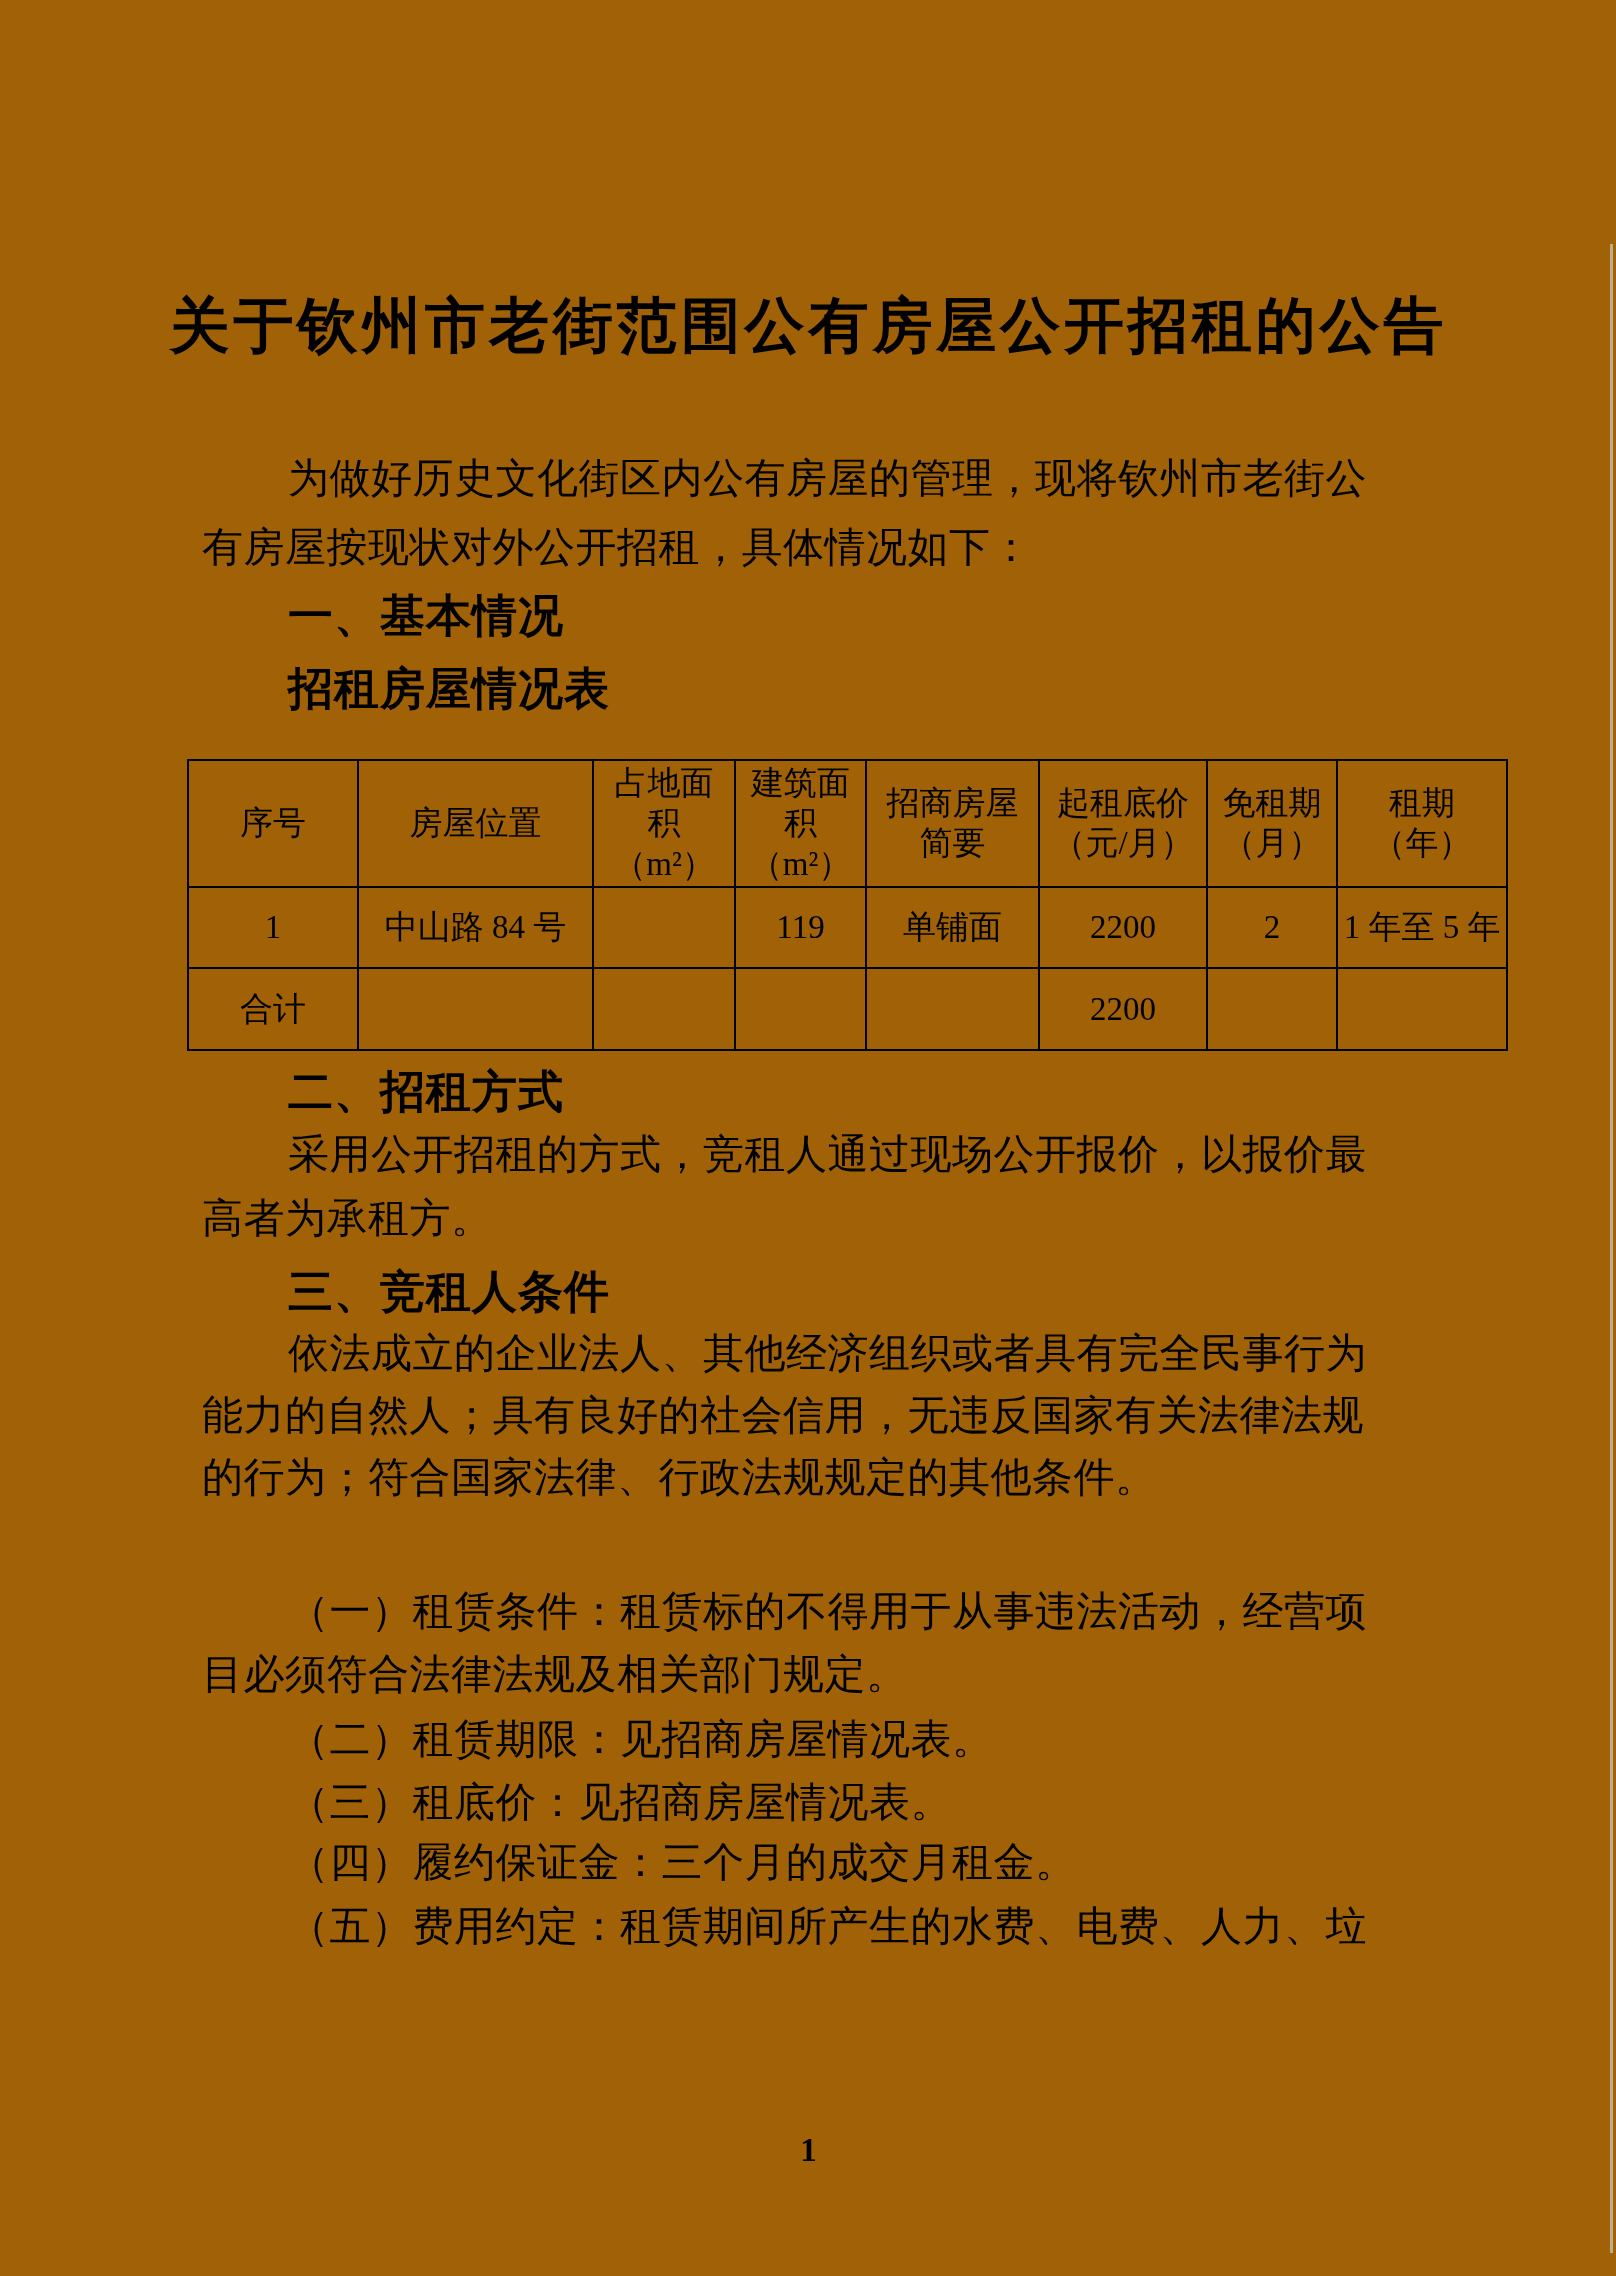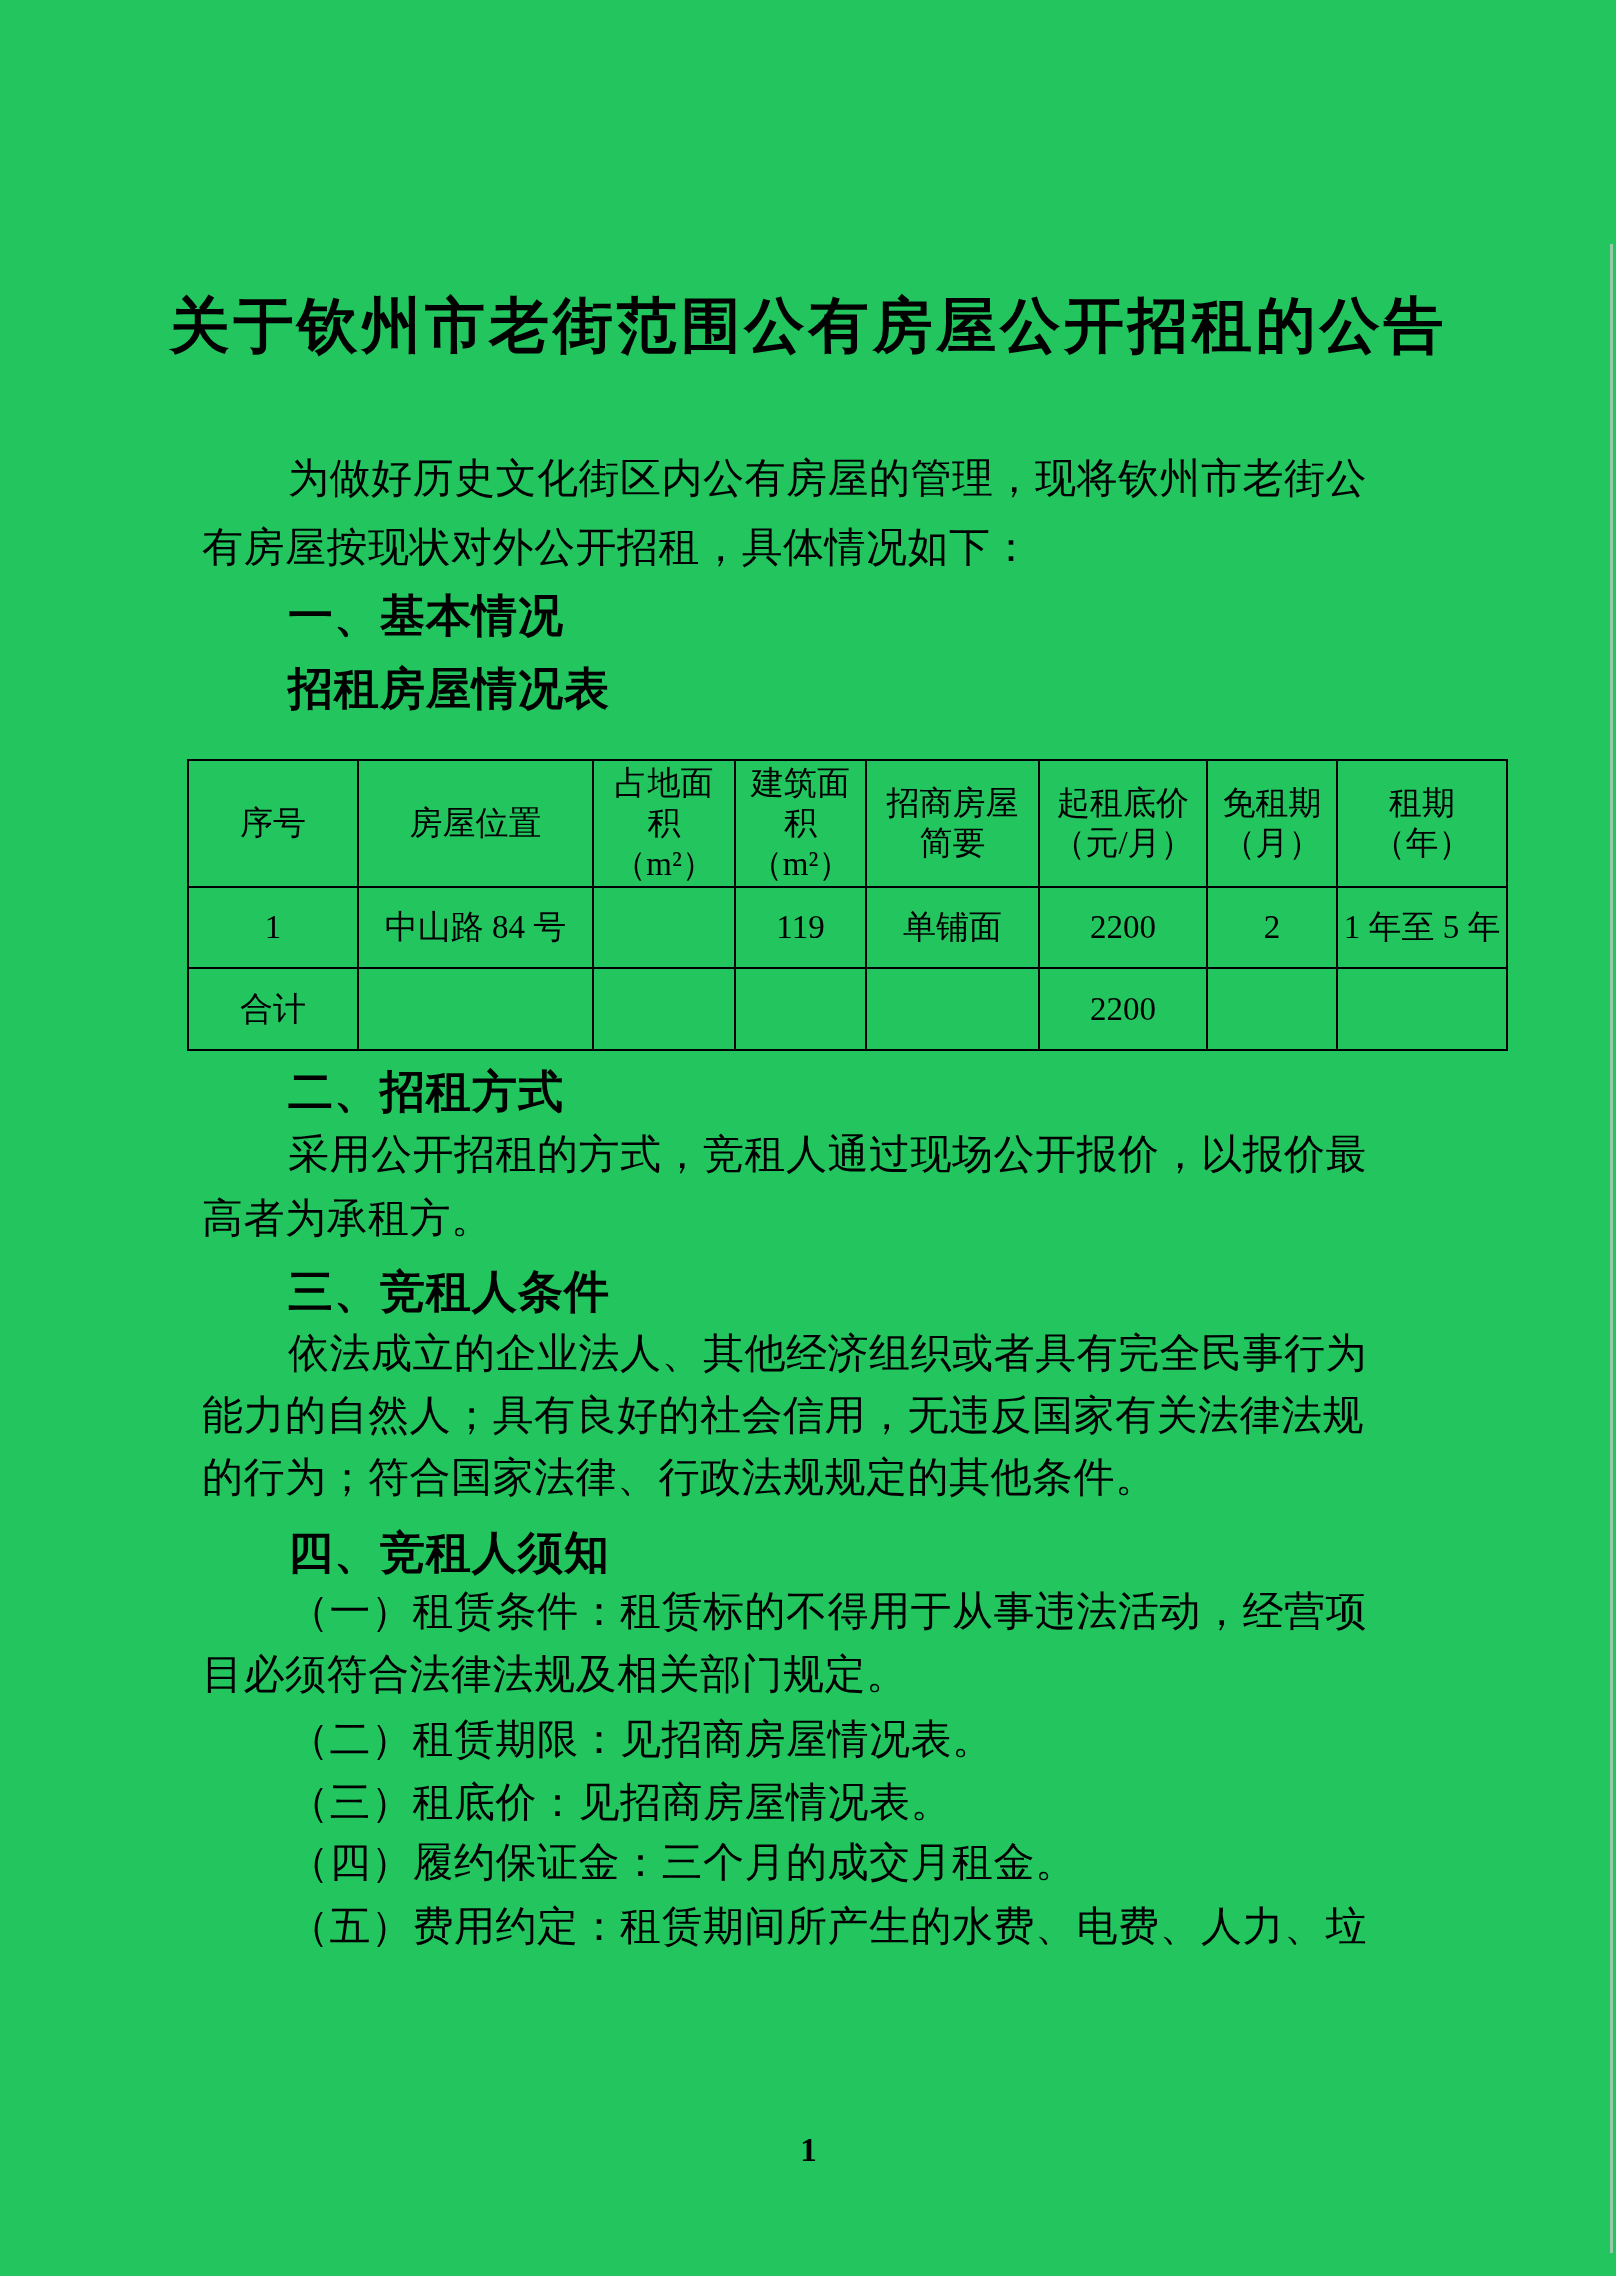--- a/index.html
+++ b/index.html
@@ -1,20 +1,20 @@
 <!DOCTYPE html>
 <html><head>
 <meta charset="utf-8">
 <style>
   * { margin:0; padding:0; box-sizing:border-box; }
   html,body { background:#ffffff; }
   .page {
     position:relative;
     width:1617px; height:2276px;
-    background:#22c55e;
+    background:#a16207;
     color:#000;
     font-family:"Liberation Serif", serif;
     overflow:hidden;
   }
   .title {
     position:absolute; top:289px; left:0; width:100%;
     text-align:center;
     font-family:"Liberation Serif", serif;
     font-weight:bold;
     font-size:60px; line-height:74px; letter-spacing:3.9px;
@@ -135,21 +135,20 @@
 
   <p class="flow body-text" style="top:1122px; line-height:64px;">采用公开招租的方式，竞租人通过现场公开报价，以报价最
 高者为承租方。</p>
 
   <h2 class="flow heading" style="top:1260px; line-height:64px;">三、竞租人条件</h2>
 
   <p class="flow body-text" style="top:1322px; line-height:62px;">依法成立的企业法人、其他经济组织或者具有完全民事行为
 能力的自然人；具有良好的社会信用，无违反国家有关法律法规
 的行为；符合国家法律、行政法规规定的其他条件。</p>
 
-  <h2 class="flow heading" style="top:1521px; line-height:64px;">四、竞租人须知</h2>
 
   <p class="flow body-text" style="top:1580px; line-height:63px;">（一）租赁条件：租赁标的不得用于从事违法活动，经营项
 目必须符合法律法规及相关部门规定。</p>
 
   <p class="flow body-text" style="top:1771px; line-height:63px;">（三）租底价：见招商房屋情况表。</p>
 
   <p class="flow body-text" style="top:1708px; line-height:63px;">（二）租赁期限：见招商房屋情况表。</p>
 
   <p class="flow body-text" style="top:1831px; line-height:63px;">（四）履约保证金：三个月的成交月租金。</p>
 

